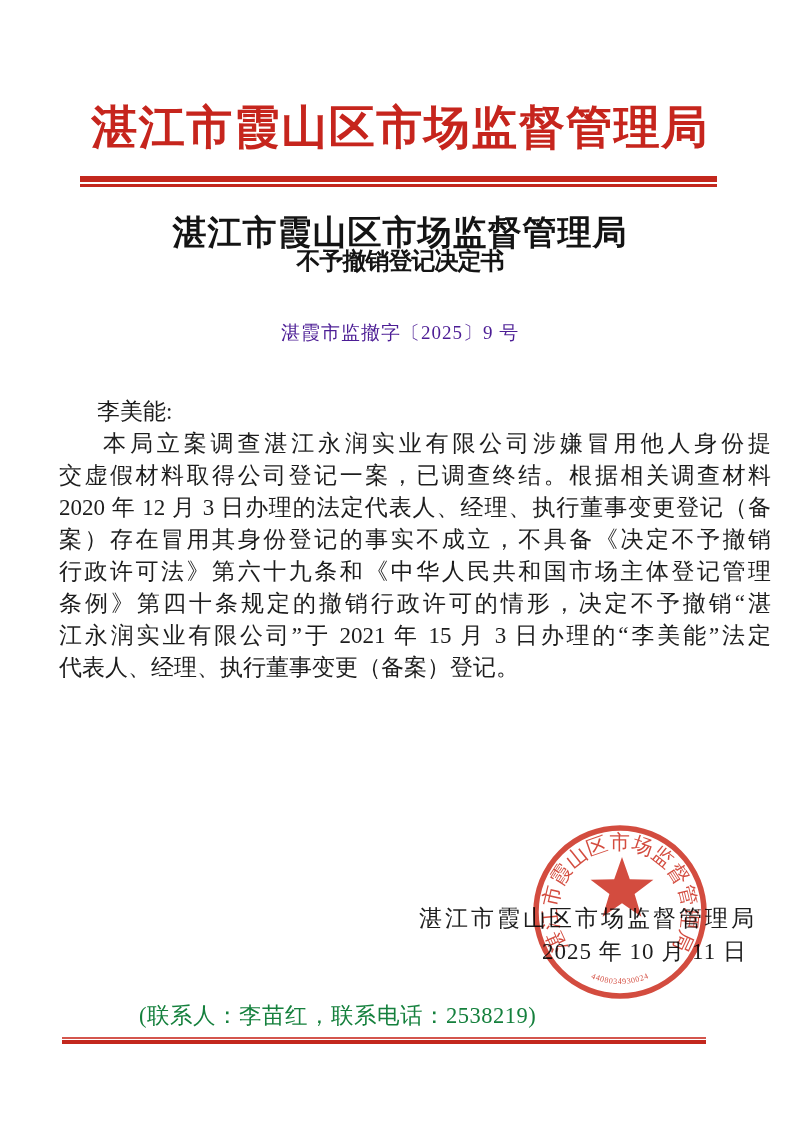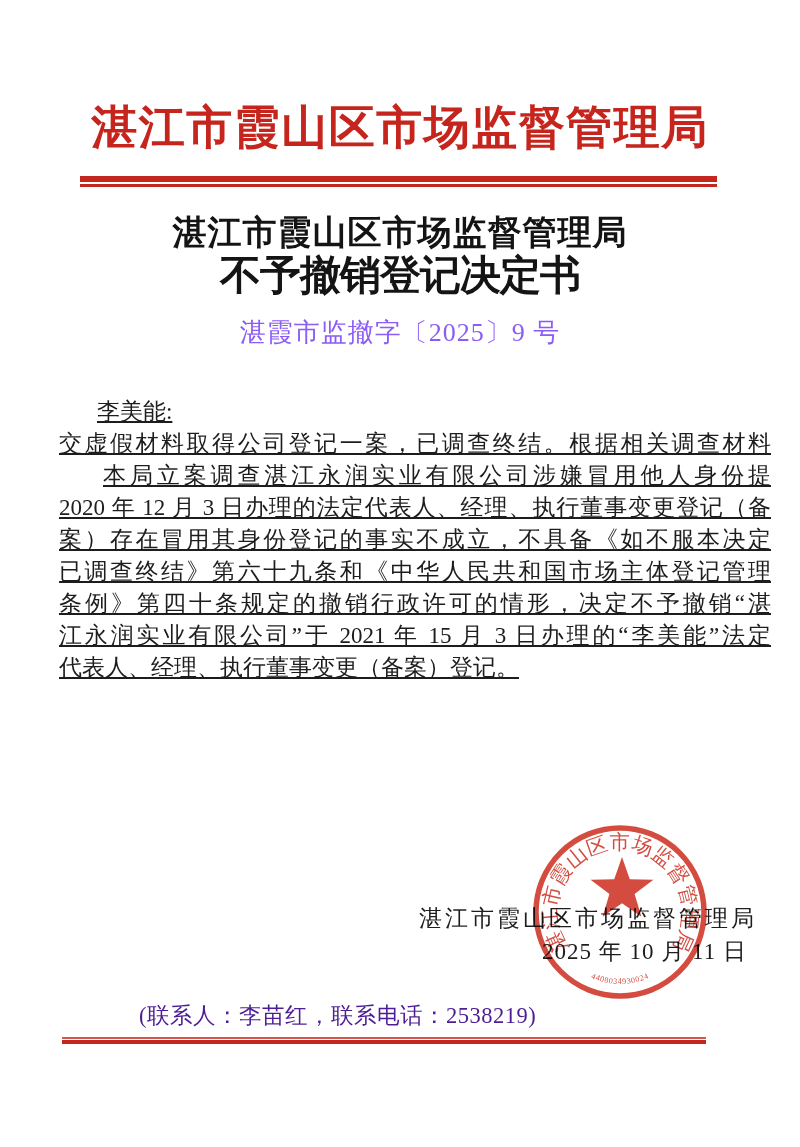--- a/index.html
+++ b/index.html
@@ -12,29 +12,29 @@
     position:absolute;top:100px;left:0;width:100%;text-align:center;
     font-size:46px;font-weight:bold;color:#c6251d;letter-spacing:1.5px;line-height:56px;
   }
   .rule-top{position:absolute;top:176px;left:80px;width:637px;}
   .rule-top .thick{height:6px;background:#c3271d;}
   .rule-top .gap{height:2px;background:transparent;}
   .rule-top .thin{height:2.5px;background:#c3271d;}
   
   .title{position:absolute;left:0;width:100%;text-align:center;font-weight:bold;color:#141414;}
   .title.l1{top:212px;font-size:34px;letter-spacing:1px;line-height:42px;}
-  .title.l2{top:254px;font-size:41px;letter-spacing:-1px;line-height:42px;}
+  .title.l2{top:240px;font-size:24px;letter-spacing:-1px;line-height:42px;}
   .docno{
     position:absolute;top:318px;left:0;width:100%;text-align:center;
-    font-size:26px;letter-spacing:1px;color:#8b5cf6;line-height:30px;
+    font-size:19px;letter-spacing:1px;color:#4c1d95;line-height:30px;
   }
   
   .body{
     position:absolute;left:59px;top:396px;width:712px;
-    font-size:23px;line-height:32px;color:#1d1d1d;text-decoration:underline;
+    font-size:23px;line-height:32px;color:#1d1d1d;
   }
   .bline{height:32px;overflow:hidden;}
   .jline{text-align:justify;text-align-last:justify;text-justify:inter-character;}
   .lline{text-align:right;text-align-last:left;}
   .salutation{padding-left:38px;}
   .ind1{text-indent:44px;}
   .ind2{text-indent:54px;}
   
   .sig-agency{
     position:absolute;top:903px;left:0;width:757px;text-align:right;
@@ -46,21 +46,21 @@
   }
   
   .seal{
     position:absolute;left:525px;top:817px;width:190px;height:190px;
     mix-blend-mode:multiply;opacity:0.9;
   }
   .seal text{font-family:"Liberation Serif","DejaVu Serif",serif;}
   
   .contact{
     position:absolute;left:139px;top:1000px;font-size:22.5px;letter-spacing:0.5px;
-    line-height:32px;color:#4c1d95;
+    line-height:32px;color:#15803d;
   }
   .rule-bottom{position:absolute;top:1037px;left:62px;width:644px;}
   .rule-bottom .thin{height:1.5px;background:#d4564d;}
   .rule-bottom .gap{height:1.5px;}
   .rule-bottom .thick{height:4px;background:#c3271d;}
   .artifact{
     position:absolute;left:0;top:1136px;width:100%;height:11px;
     background:linear-gradient(90deg,#eef3f3,#e9ecee 30%,#f3f4f4 60%,#e9eced);
     opacity:0.45;filter:blur(2px);
   }
@@ -79,25 +79,25 @@
   </div>
 
   <div class="title l1">湛江市霞山区市场监督管理局</div>
   <div class="title l2">不予撤销登记决定书</div>
   <div class="docno">湛霞市监撤字〔2025〕9 号</div>
 
   <div class="body">
     <div class="bline salutation">李美能:</div>
 
     <div>
+      <div class="bline jline ind1">本局立案调查湛江永润实业有限公司涉嫌冒用他人身份提</div>
       <div class="bline jline">交虚假材料取得公司登记一案，已调查终结。根据相关调查材料</div>
-      <div class="bline jline ind1">本局立案调查湛江永润实业有限公司涉嫌冒用他人身份提</div>
       <div class="bline jline">2020 年 12 月 3 日办理的法定代表人、经理、执行董事变更登记（备</div>
-      <div class="bline jline">案）存在冒用其身份登记的事实不成立，不具备《如不服本决定</div>
-      <div class="bline jline">已调查终结》第六十九条和《中华人民共和国市场主体登记管理</div>
+      <div class="bline jline">案）存在冒用其身份登记的事实不成立，不具备《决定不予撤销</div>
+      <div class="bline jline">行政许可法》第六十九条和《中华人民共和国市场主体登记管理</div>
       <div class="bline jline">条例》第四十条规定的撤销行政许可的情形，决定不予撤销“湛</div>
       <div class="bline jline">江永润实业有限公司”于 2021 年 15 月 3 日办理的“李美能”法定</div>
       <div class="bline lline">代表人、经理、执行董事变更（备案）登记。</div>
     </div>
 
   </div>
 
   <div class="sig-agency">湛江市霞山区市场监督管理局</div>
   <div class="sig-date">2025 年 10 月 11 日</div>
 

